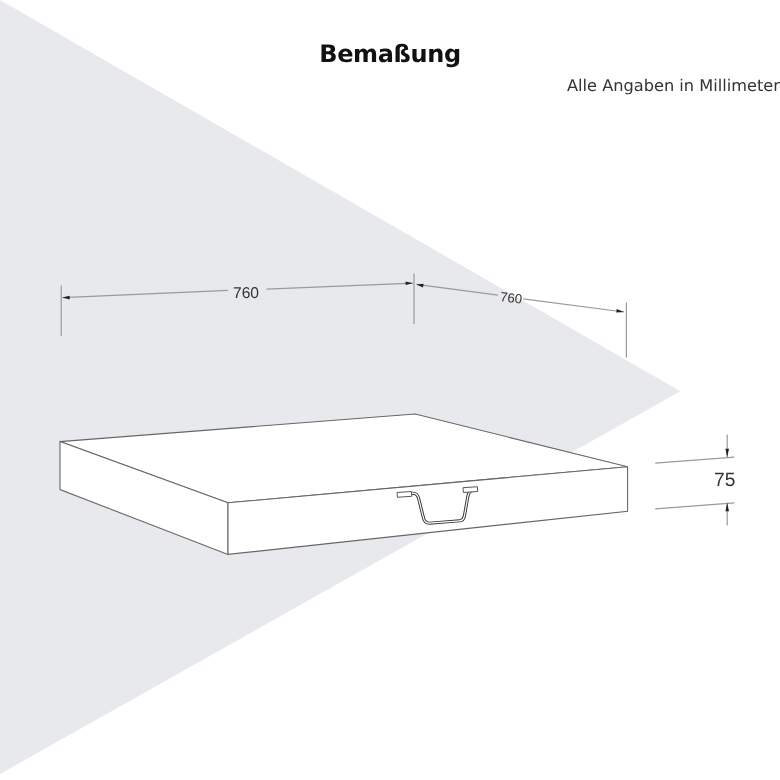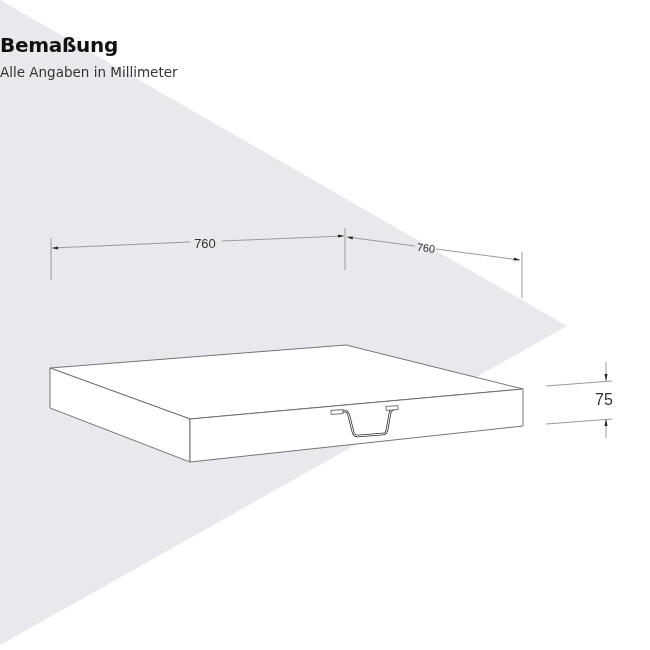--- a/index.html
+++ b/index.html
@@ -1,20 +1,20 @@
 <!DOCTYPE html>
 <html><head>
 <meta charset="utf-8">
 <style>
   html, body { margin: 0; padding: 0; background: #ffffff; }
   .canvas { position: relative; width: 650px; height: 650px; overflow: hidden; background: #ffffff; }
   svg.scene { position: absolute; left: 0; top: 0; width: 650px; height: 650px; }
-  .title { position: absolute; left: 0; width: 650px; top: 33px; 
+  .title { position: absolute; left: 0; width: 650px; top: 33px; text-align: center;
     font-family: "DejaVu Sans", sans-serif; font-weight: bold; font-size: 20px; color: #111111; letter-spacing: -0.3px; }
-  .subtitle { position: absolute; left: 0; width: 650px; top: 64px; text-align: left;
+  .subtitle { position: absolute; left: 0; width: 650px; top: 64px; text-align: right;
     font-family: "DejaVu Sans", sans-serif; font-size: 13.5px; color: #333333; }
   .dimtext { font-family: "Liberation Sans", sans-serif; fill: #333333; }
 </style>
 </head>
 <body>
 
 <div class="canvas">
   <svg class="scene" viewBox="0 0 650 650">
 
     <polygon points="0,0 567,326 0,645" fill="#e8e9ed"></polygon>

